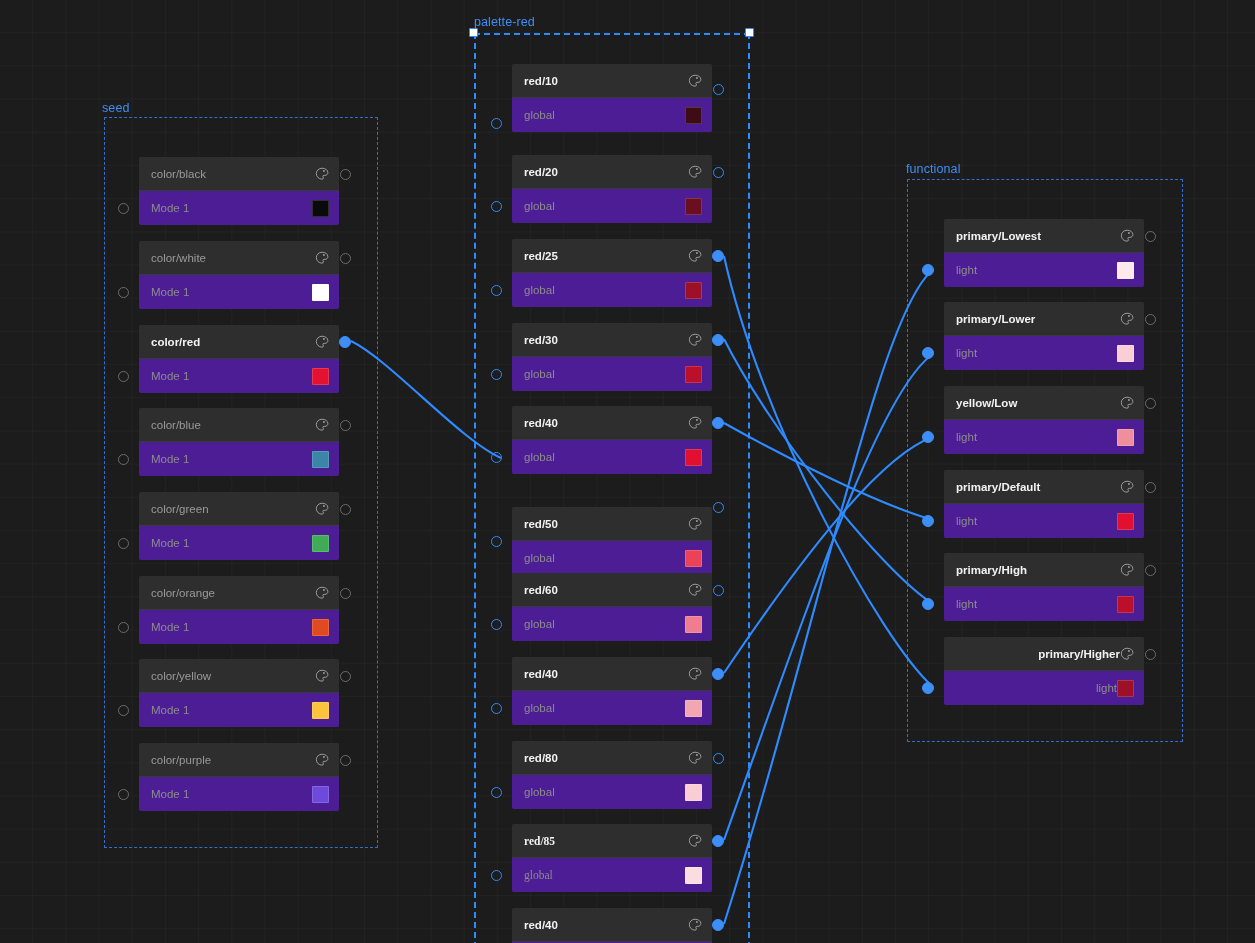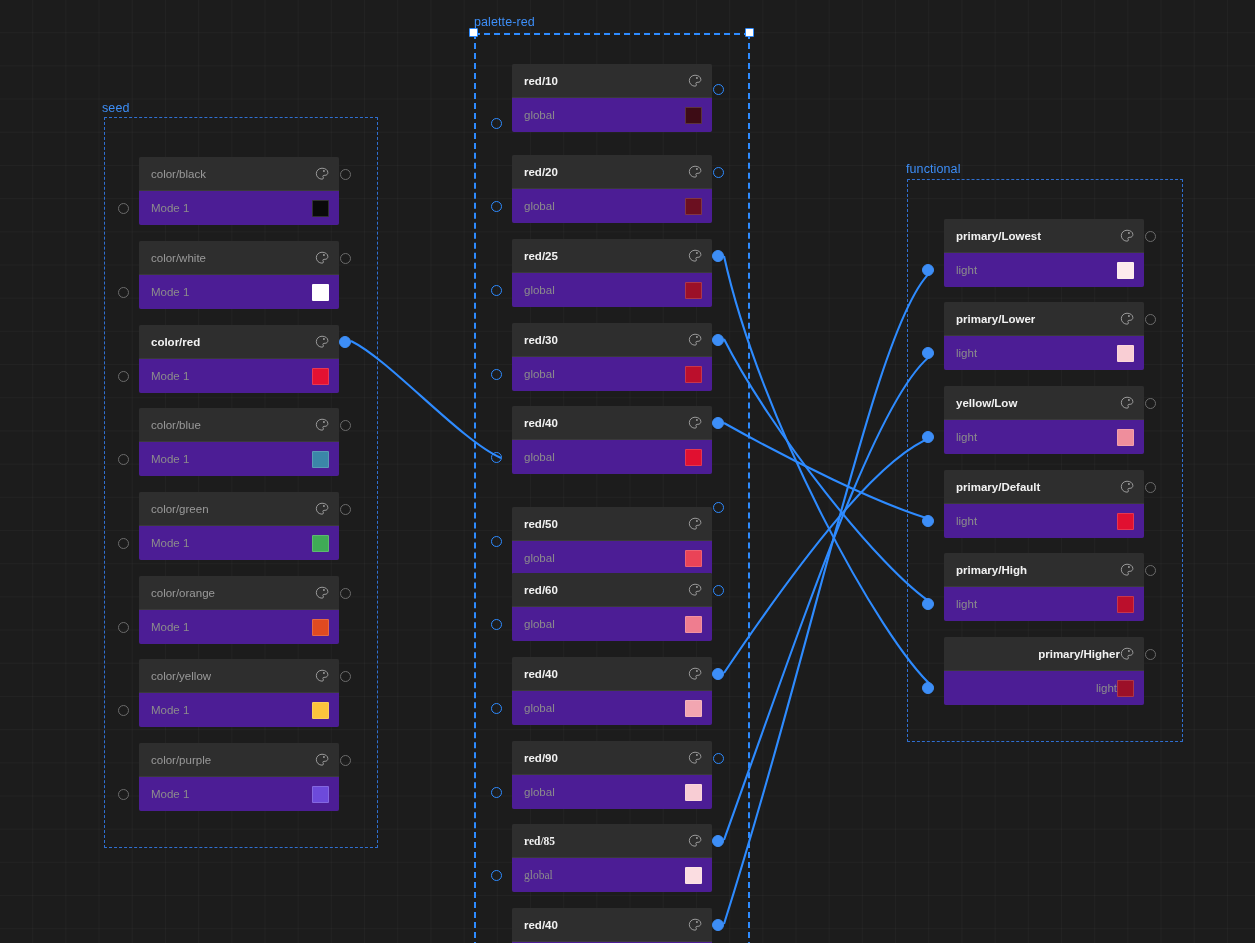--- a/index.html
+++ b/index.html
@@ -333,21 +333,21 @@
             <circle cx="10.2" cy="4.5" r="1.1" fill="#c9c9c9"></circle>
           </svg>
         </div>
         <div class="card-body">
           <div class="mode-label">global</div>
           <div class="swatch" style="background: rgb(242, 166, 177);"></div>
         </div>
       </div>
       <div class="card" style="left: 512px; top: 741px;">
         <div class="card-head">
-          <div class="card-title bright">red/90</div>
+          <div class="card-title bright">red/80</div>
           <svg viewBox="0 0 16 16" class="palette-ico">
             <path d="M8 1.4C4.4 1.4 1.5 4.1 1.5 7.6c0 3.5 2.9 6.3 6.5 6.3 1 0 1.7-.6 1.7-1.4 0-.4-.2-.7-.4-1-.2-.2-.3-.5-.3-.8 0-.7.6-1.2 1.3-1.2h1.2c1.8 0 3.2-1.3 3.2-3 0-3.1-2.8-5.1-6.7-5.1z" fill="none" stroke="#c9c9c9" stroke-width="1.1"></path>
             <circle cx="10.2" cy="4.5" r="1.1" fill="#c9c9c9"></circle>
           </svg>
         </div>
         <div class="card-body">
           <div class="mode-label">global</div>
           <div class="swatch" style="background: rgb(248, 205, 212);"></div>
         </div>
       </div>

